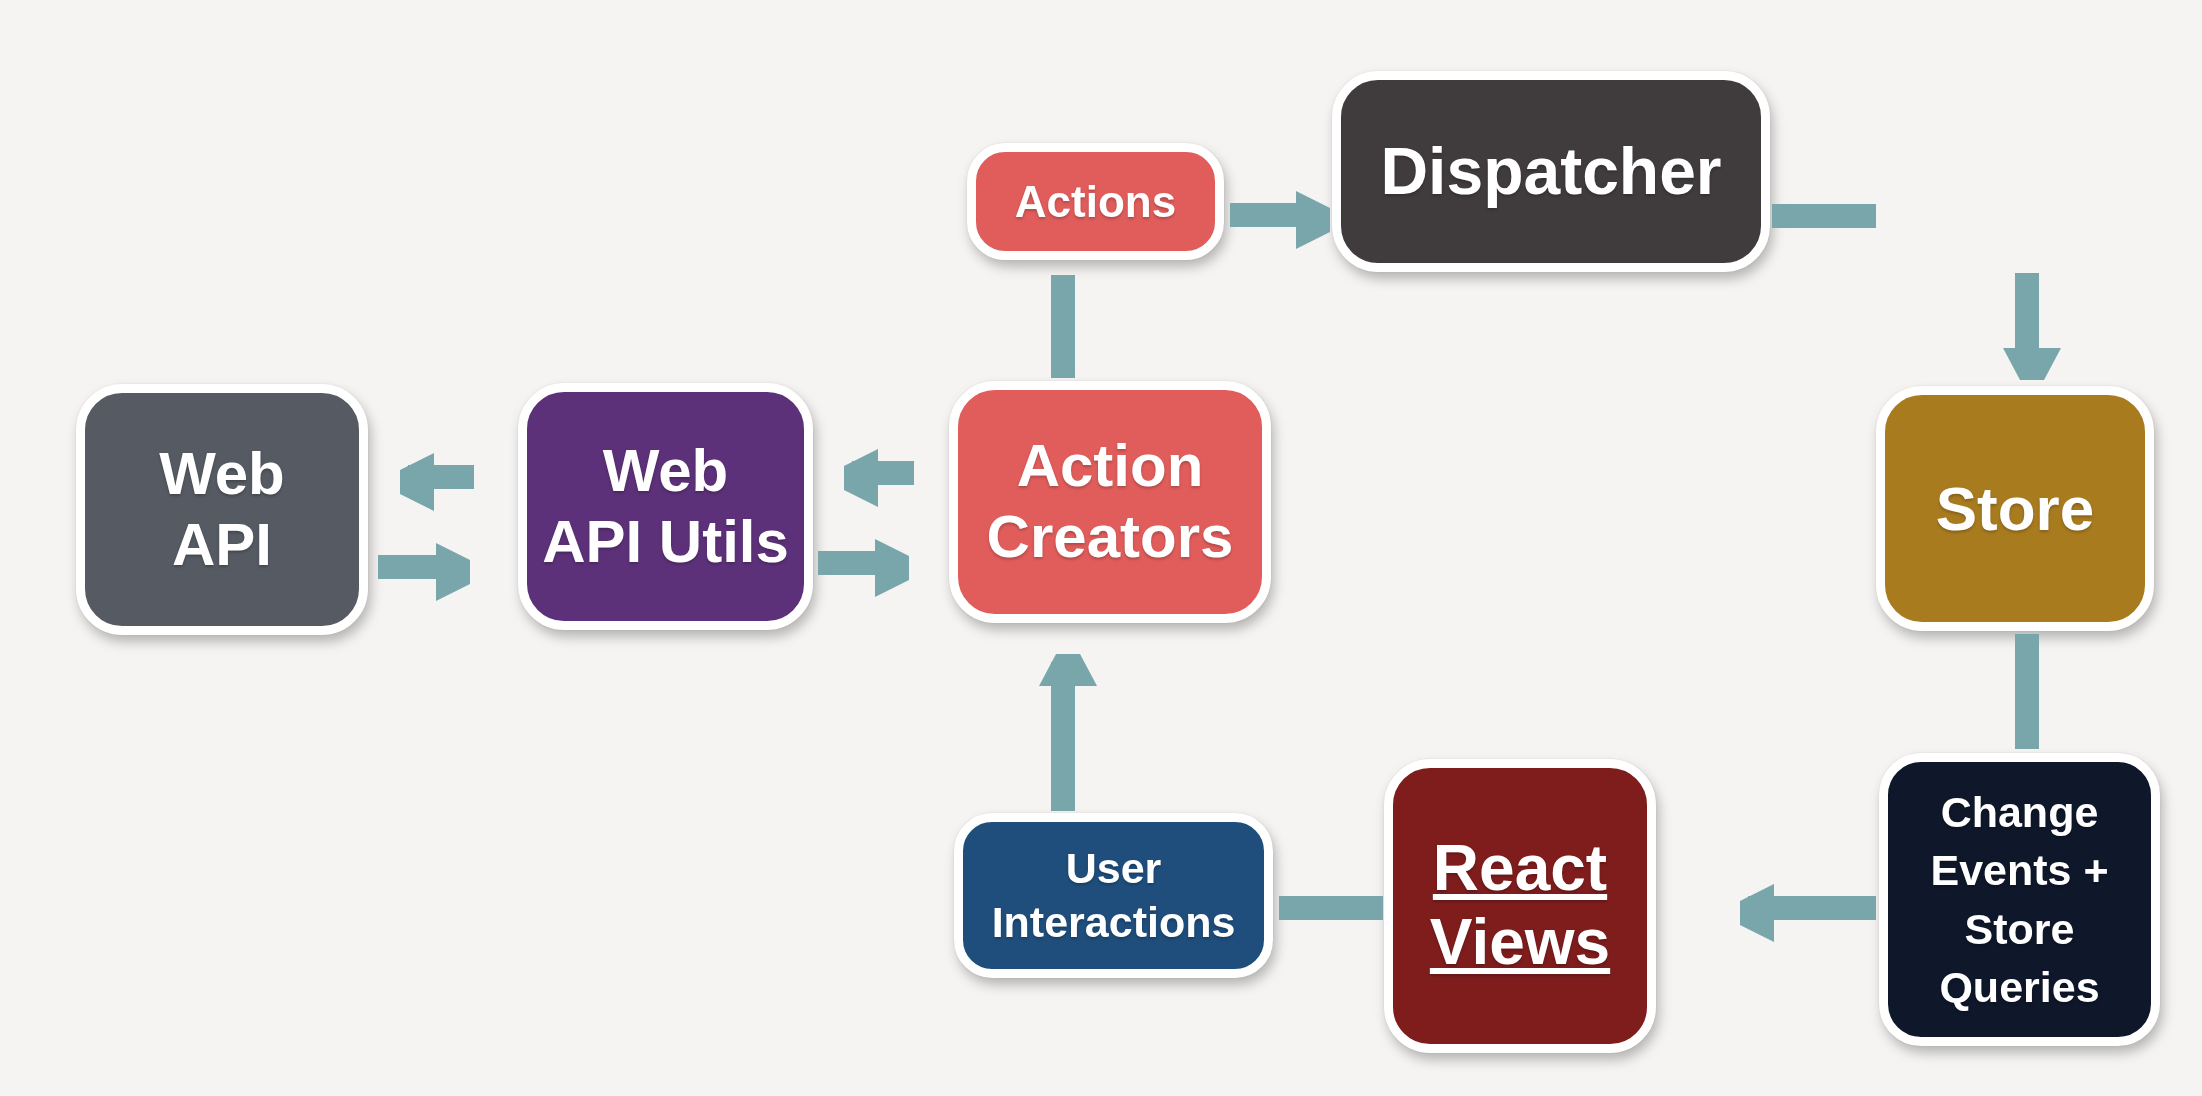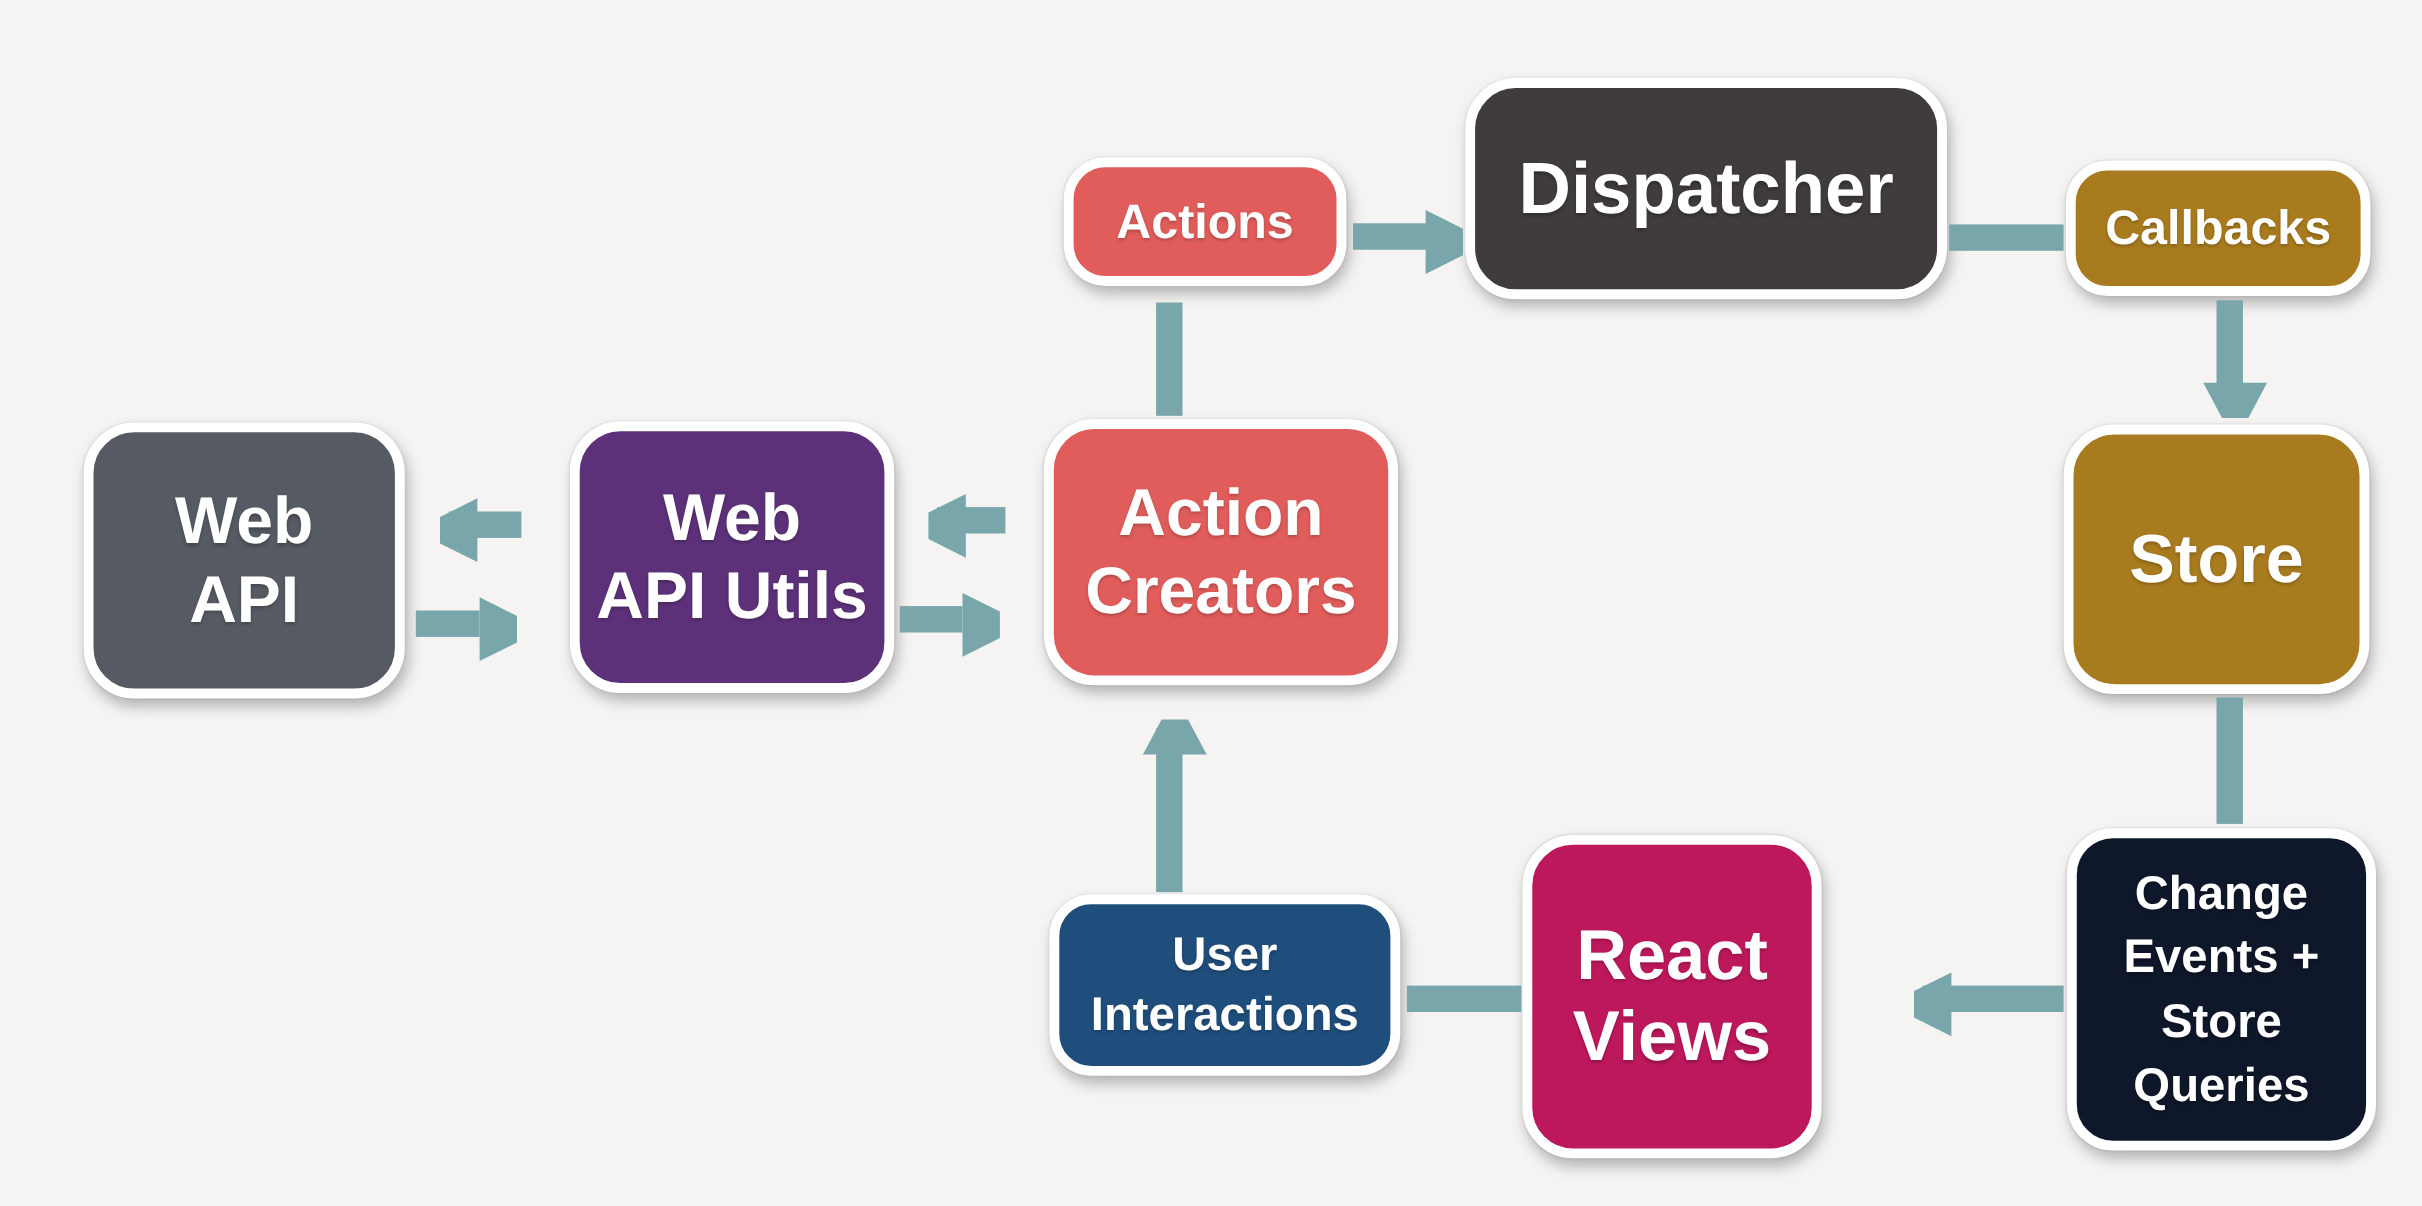--- a/index.html
+++ b/index.html
@@ -40,37 +40,36 @@
 </style>
 </head>
 <body style="background: rgb(245, 244, 242);">
 
 <div class="canvas">
 
   <div class="node pill" style="left: 955px; top: 131px; width: 257px; height: 117px; font-size: 44px; background-color: rgb(224, 93, 91);">Actions</div>
 
   <div class="node" style="left: 1320px; top: 59px; width: 438px; height: 201px; font-size: 66px; background-color: rgb(64, 60, 61);">Dispatcher</div>
 
-  <div class="node pill" style="left: 1866px; top: 134px; width: 277px; height: 123px; font-size: 44px; background-color: rgb(168, 123, 31);">Callbacks</div>
 
   <div class="node" style="left: 1864px; top: 374px; width: 278px; height: 245px; font-size: 62px; background-color: rgb(168, 123, 31);">Store</div>
 
   <div class="node" style="left: 64px; top: 372px; width: 292px; height: 251px; font-size: 60px; background-color: rgb(86, 90, 98);">Web
 API</div>
 
   <div class="node" style="left: 506px; top: 371px; width: 295px; height: 247px; font-size: 60px; background-color: rgb(93, 49, 121);">Web
 API Utils</div>
 
   <div class="node" style="left: 937px; top: 369px; width: 322px; height: 242px; font-size: 60px; background-color: rgb(224, 93, 91);">Action
 Creators</div>
 
   <div class="node pill" style="left: 942px; top: 801px; width: 319px; height: 165px; font-size: 43px; line-height: 1.25; background-color: rgb(31, 78, 124); text-align: center;">User
 Interactions</div>
 
-  <div class="node" style="left: 1372px; top: 747px; width: 272px; height: 294px; font-size: 64px; line-height: 1.15; background-color: #be185d;">React
+  <div class="node" style="left: 1372px; top: 747px; width: 272px; height: 294px; font-size: 64px; line-height: 1.15; background-color: #7f1d1d; text-decoration: underline;">React
 Views</div>
 
   <div class="node" style="left: 1867px; top: 741px; width: 281px; height: 293px; font-size: 43px; line-height: 1.35; border-radius: 42px; background-color: #0f172a;">Change
 Events +
 Store
 Queries</div>
 
   <div>
     <div class="line" style="left: 1218px; top: 191px; width: 68px; height: 9px; background-color: rgb(120, 166, 171);"></div>
     <div class="head right" style="left: 1284px; top: 178.5px; border-left-color: rgb(120, 166, 171);"></div>

